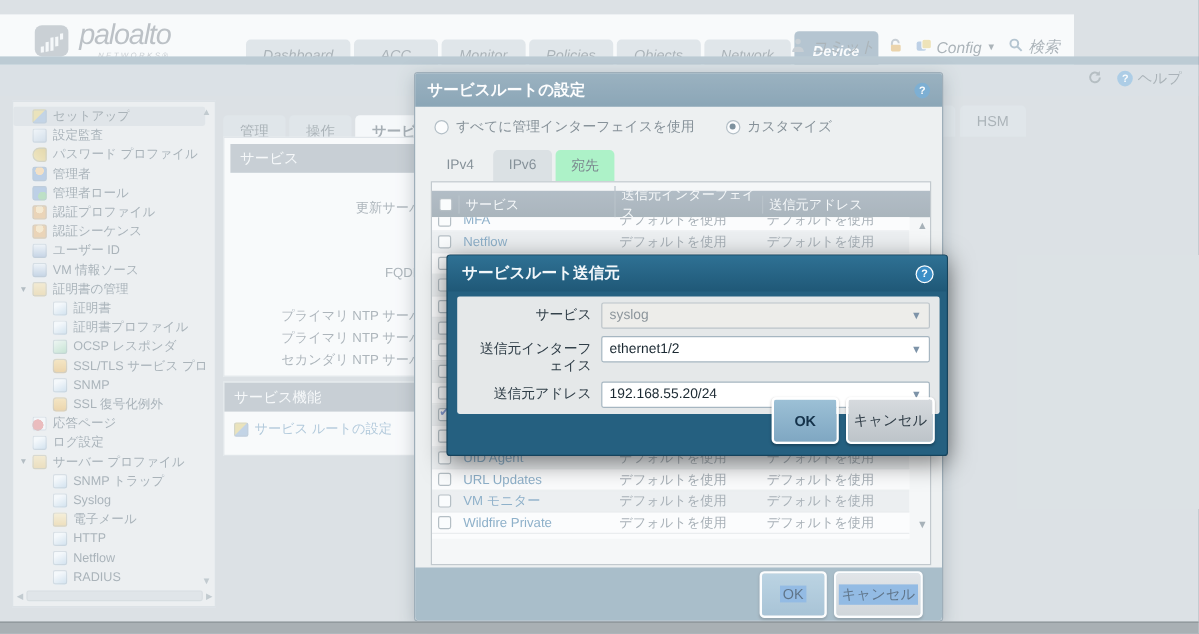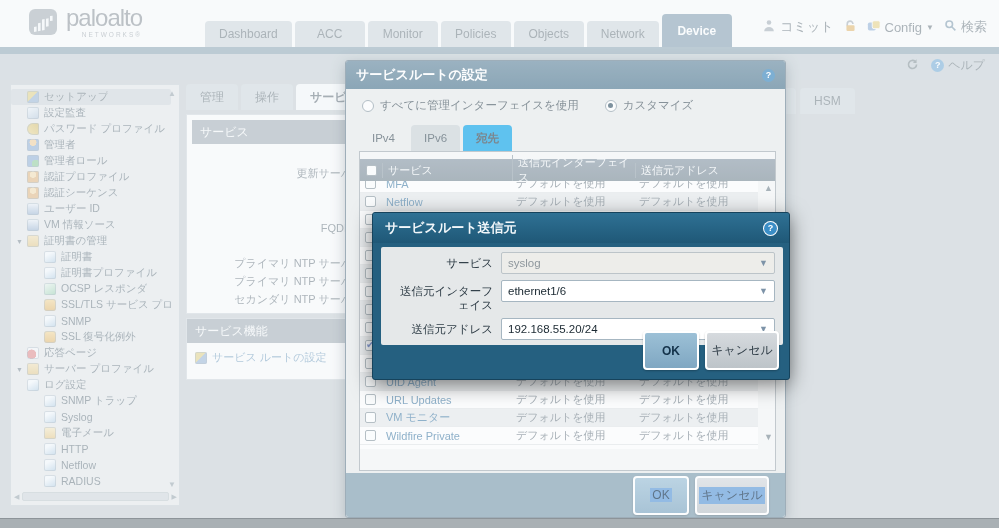--- a/index.html
+++ b/index.html
@@ -1,20 +1,20 @@
 <!DOCTYPE html>
 <html><head>
 <meta charset="utf-8">
 <style>
   html,body{margin:0;padding:0;background:#9aa4a9;}
   *{box-sizing:border-box;font-family:"Liberation Sans","DejaVu Sans",sans-serif;}
   .screen{position:relative;width:999px;height:528px;overflow:hidden;background:#b8c2c7;}
 
   
-  .hdr{position:absolute;left:0;top:0;width:999px;height:47px;background:#fafbfb;}
+  .hdr{position:absolute;left:0;top:12px;width:895px;height:47px;background:#fafbfb;font-style:italic;}
   .logo{position:absolute;left:28px;top:6px;display:flex;align-items:flex-start;}
   .logo-mark{width:32px;height:32px;display:inline-block;}
   .logo-text{margin-left:6px;line-height:1;}
   .logo-brand{font-size:24px;color:#6d777e;letter-spacing:-1px;}
   .logo-sub{display:block;font-size:6.5px;color:#8b949a;letter-spacing:2px;text-align:right;margin-top:2px;}
   .nav{position:absolute;left:205px;top:0;height:47px;display:flex;align-items:flex-end;gap:3px;}
   .ntab{height:26px;min-width:70px;padding:0 14px;background:#c2ccd1;color:#46565f;font-size:12px;
         display:flex;align-items:center;justify-content:center;border-radius:4px 4px 0 0;margin-top:16px;}
   .ntab.active{height:33px;background:#5d8097;color:#ffffff;font-weight:bold;}
   .hdr-actions{position:absolute;right:12px;top:18px;display:flex;align-items:center;gap:10px;color:#46565f;font-size:13px;}
@@ -57,21 +57,21 @@
   [data-name="ocsp-icon"]{background:linear-gradient(150deg,#eaf4ec,#7fc49a);}
   [data-name="ssl-tls-icon"],[data-name="ssl-decrypt-icon"]{background:linear-gradient(#f3cf7e,#dca23f);border-radius:3px;}
   [data-name="response-pages-icon"]{background:radial-gradient(circle at 38% 60%,#d96a6a 44%,#eef2f5 47%);}
   [data-name="email-icon"]{background:linear-gradient(#f4e3b2,#e0b964);}
   .sv-arrow{position:absolute;right:3px;font-size:8px;color:#7d8c95;}
   .hscroll{position:absolute;left:3px;bottom:3px;width:163px;height:11px;display:flex;align-items:center;font-size:7px;color:#7d8c95;}
   .hthumb{flex:1;height:9px;margin:0 3px;background:#c3cbcf;border:1px solid #aeb8bd;border-radius:2px;}
 
   
   .content{position:absolute;left:186px;top:84px;width:813px;height:430px;}
-  .ctabs{position:absolute;left:0;top:0;display:flex;gap:3px;}
+  .ctabs{position:absolute;left:0;top:12px;display:flex;gap:3px;}
   .ctab{height:26px;padding:0 14px;background:#c2ccd1;color:#46565f;font-size:12px;display:flex;
         align-items:center;border-radius:4px 4px 0 0;}
   .ctab.active{background:#f5f7f7;font-weight:bold;color:#3a4a55;}
   .hsm-tab{position:absolute;left:614px;top:4px;}
   .tab-frag{position:absolute;left:584px;top:4px;width:26px;height:26px;background:#c2ccd1;border-radius:4px 4px 0 0;}
   .panel1{position:absolute;left:0;top:30px;width:580px;height:200px;background:#fafbfb;border:1px solid #c5cdd1;}
   .secbar{position:absolute;left:0;width:580px;height:24px;background:#8a97a0;color:#f6f8f8;
           font-size:12px;display:flex;align-items:center;padding-left:8px;}
   .sec1{top:36px;width:568px;left:6px;}
   .flabel{position:absolute;left:0;width:166px;text-align:right;font-size:11px;color:#4a5a64;white-space:nowrap;}
@@ -92,21 +92,21 @@
              color:#ffffff;font-size:13px;font-weight:bold;display:flex;align-items:center;padding:0 10px;border-radius:2px 2px 0 0;}
   .dlg-title .qc{margin-left:auto;background:#3d88bd;}
   .radios{position:absolute;left:16px;top:37px;display:flex;gap:26px;align-items:center;font-size:11.5px;color:#4a5a64;}
   .radio{display:flex;align-items:center;gap:6px;}
   .rdot{width:12px;height:12px;border-radius:50%;background:#fdfdfd;border:1px solid #90a0aa;position:relative;}
   .radio.on .rdot::after{content:"";position:absolute;left:2.5px;top:2.5px;width:5px;height:5px;border-radius:50%;background:#3d5a6c;}
   .dtabs{position:absolute;left:13px;top:64px;display:flex;gap:3px;align-items:flex-end;}
   .dtab{height:26px;padding:0 13px;display:flex;align-items:center;font-size:11.5px;color:#4a5a64;
         background:#ccd4d8;border-radius:4px 4px 0 0;}
   .dtab.plain{background:transparent;}
-  .dtab.active{background:#0ea5e9;font-weight:bold;color:#3a4a55;}
+  .dtab.active{background:#86efac;font-weight:normal;color:#3a4a55;}
   .tablewrap{position:absolute;left:13px;top:90px;width:417px;height:320px;border:1px solid #a6b0b6;background:#f4f6f6;}
   .thead{position:absolute;left:0;top:7px;width:415px;height:22px;background:linear-gradient(#8e9daa,#81919b);
          color:#f4f7f8;font-size:11px;display:flex;align-items:center;}
   .th-cb{width:22px;display:flex;justify-content:center;}
   .th-svc{width:130px;padding-left:5px;border-left:1px solid #99a6b0;}
   .th-si{width:123px;padding-left:5px;border-left:1px solid #99a6b0;}
   .th-sa{flex:1;padding-left:5px;border-left:1px solid #99a6b0;}
   .tview{position:absolute;left:0;top:29px;width:398px;height:268px;overflow:hidden;background:#fdfdfd;}
   .rows{margin-top:-6px;}
   .trow{display:flex;align-items:center;height:18px;font-size:11px;border-bottom:1px solid #e3e7e8;}
@@ -315,29 +315,29 @@
         <div class="sitem child" data-name="sidebar-item">
           <span class="exp" data-name="tree-expander-icon"></span>
           <span class="si" data-name="ssl-decrypt-icon"></span>
           <span class="slbl" data-name="sidebar-item-label">SSL 復号化例外</span>
         </div>
         <div class="sitem" data-name="sidebar-item">
           <span class="exp" data-name="tree-expander-icon"></span>
           <span class="si" data-name="response-pages-icon"></span>
           <span class="slbl" data-name="sidebar-item-label">応答ページ</span>
         </div>
+        <div class="sitem" data-name="sidebar-item">
+          <span class="exp" data-name="tree-expander-icon"></span>
+          <span class="si" data-name="log-settings-icon"></span>
+          <span class="slbl" data-name="sidebar-item-label">ログ設定</span>
+        </div>
         <div class="sitem expand" data-name="sidebar-item">
           <span class="exp" data-name="tree-expander-icon"></span>
           <span class="si" data-name="server-profiles-icon"></span>
           <span class="slbl" data-name="sidebar-item-label">サーバー プロファイル</span>
-        </div>
-        <div class="sitem" data-name="sidebar-item">
-          <span class="exp" data-name="tree-expander-icon"></span>
-          <span class="si" data-name="log-settings-icon"></span>
-          <span class="slbl" data-name="sidebar-item-label">ログ設定</span>
         </div>
         <div class="sitem child" data-name="sidebar-item">
           <span class="exp" data-name="tree-expander-icon"></span>
           <span class="si" data-name="snmp-icon"></span>
           <span class="slbl" data-name="sidebar-item-label">SNMP トラップ</span>
         </div>
         <div class="sitem child" data-name="sidebar-item">
           <span class="exp" data-name="tree-expander-icon"></span>
           <span class="si" data-name="syslog-icon"></span>
           <span class="slbl" data-name="sidebar-item-label">Syslog</span>
@@ -554,21 +554,21 @@
     <div class="mrow" data-name="form-row">
           <span class="mlabel" data-name="field-label">サービス</span>
           <span class="combo disabled" data-name="dropdown-field">
             <span data-name="field-value">syslog</span>
             <span class="arw" data-name="dropdown-arrow-icon">▼</span>
           </span>
         </div>
         <div class="mrow" data-name="form-row">
           <span class="mlabel" data-name="field-label">送信元インターフェイス</span>
           <span class="combo" data-name="dropdown-field">
-            <span data-name="field-value">ethernet1/6</span>
+            <span data-name="field-value">ethernet1/2</span>
             <span class="arw" data-name="dropdown-arrow-icon">▼</span>
           </span>
         </div>
         <div class="mrow" data-name="form-row">
           <span class="mlabel" data-name="field-label">送信元アドレス</span>
           <span class="combo" data-name="dropdown-field">
             <span data-name="field-value">192.168.55.20/24</span>
             <span class="arw" data-name="dropdown-arrow-icon">▼</span>
           </span>
         </div>

